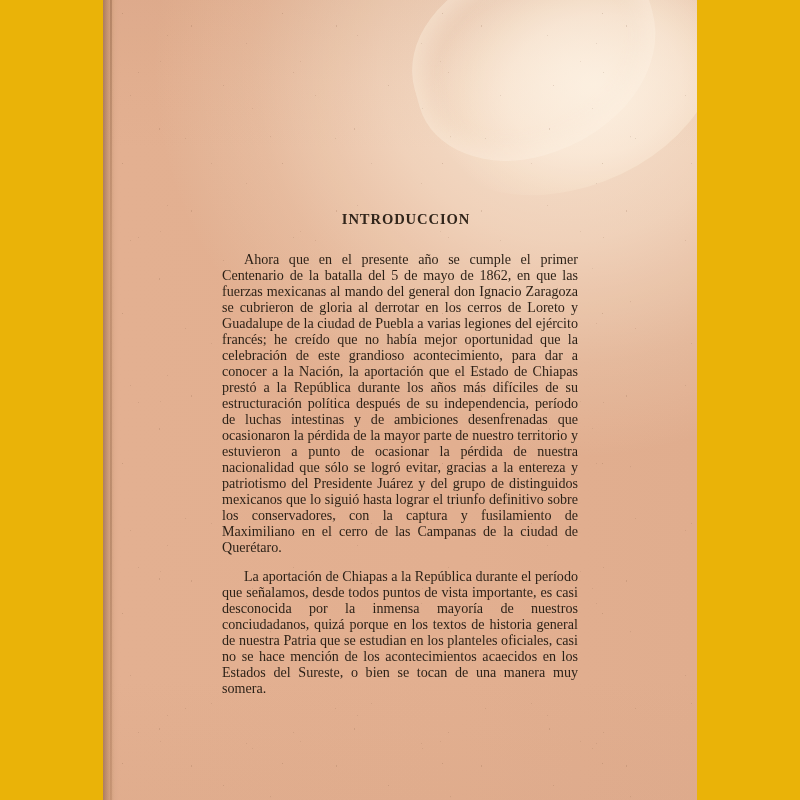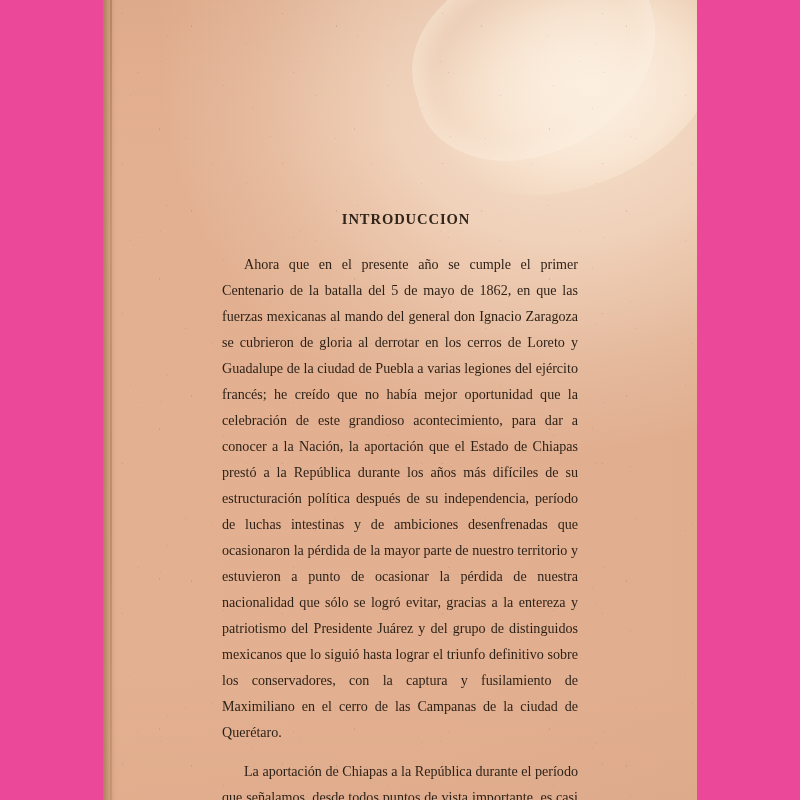--- a/index.html
+++ b/index.html
@@ -12,21 +12,21 @@
     height: 800px;
     overflow: hidden;
     font-family: "Liberation Serif", "DejaVu Serif", serif;
   }
 
   
   .scan {
     position: relative;
     width: 800px;
     height: 800px;
-    background: #ec4899;
+    background: #eab308;
     overflow: hidden;
   }
 
   
   .page {
     position: absolute;
     left: 103px;
     top: 0;
     width: 594px;
     height: 800px;
@@ -162,21 +162,21 @@
     letter-spacing: 0.9px;
     color: #2b2118;
     text-align: center;
     margin: 0 0 23px 0;
     padding-left: 12px;
     white-space: nowrap;
   }
   .para {
     margin: 0 0 13px 0;
     font-size: 14.1px;
-    line-height: 26px;
+    line-height: 16px;
     color: #241b13;
     text-align: justify;
     text-justify: inter-word;
     text-indent: 22px;
     hyphens: manual;
     -webkit-hyphens: manual;
   }
   .para:last-of-type { margin-bottom: 0; }
 
   .signature {

